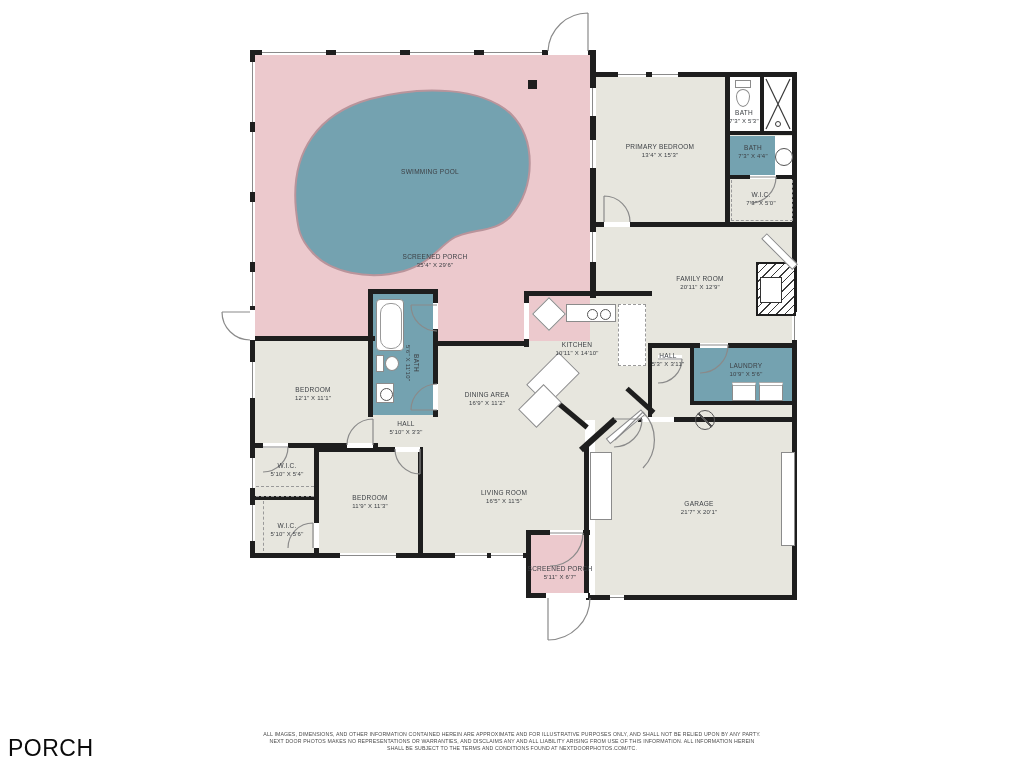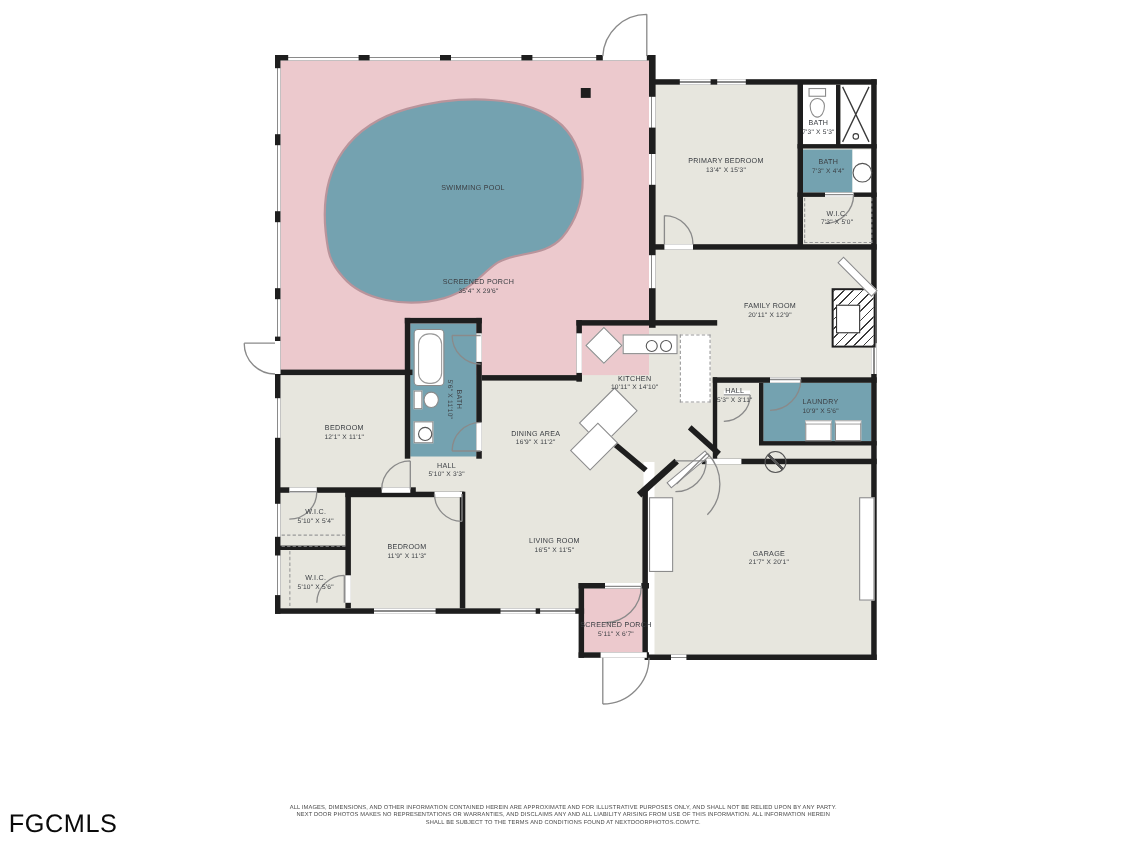--- a/index.html
+++ b/index.html
@@ -294,16 +294,16 @@
 </div>
 <div class="lbl" style="left:699px;top:508px;">
   <div>GARAGE</div>
     <div class="dims">21'7" X 20'1"</div>
 </div>
 <div class="lbl" style="left:560px;top:573px;">
   <div>SCREENED PORCH</div>
     <div class="dims">5'11" X 6'7"</div>
 </div>
 
-<div class="logo">FGCMLS</div>
+<div class="logo">PORCH</div>
 <div class="disclaimer" style="top:731px;">ALL IMAGES, DIMENSIONS, AND OTHER INFORMATION CONTAINED HEREIN ARE APPROXIMATE AND FOR ILLUSTRATIVE PURPOSES ONLY, AND SHALL NOT BE RELIED UPON BY ANY PARTY.</div>
 <div class="disclaimer" style="top:738px;">NEXT DOOR PHOTOS MAKES NO REPRESENTATIONS OR WARRANTIES, AND DISCLAIMS ANY AND ALL LIABILITY ARISING FROM USE OF THIS INFORMATION. ALL INFORMATION HEREIN</div>
 <div class="disclaimer" style="top:745px;">SHALL BE SUBJECT TO THE TERMS AND CONDITIONS FOUND AT NEXTDOORPHOTOS.COM/TC.</div>
 
 </body></html>

